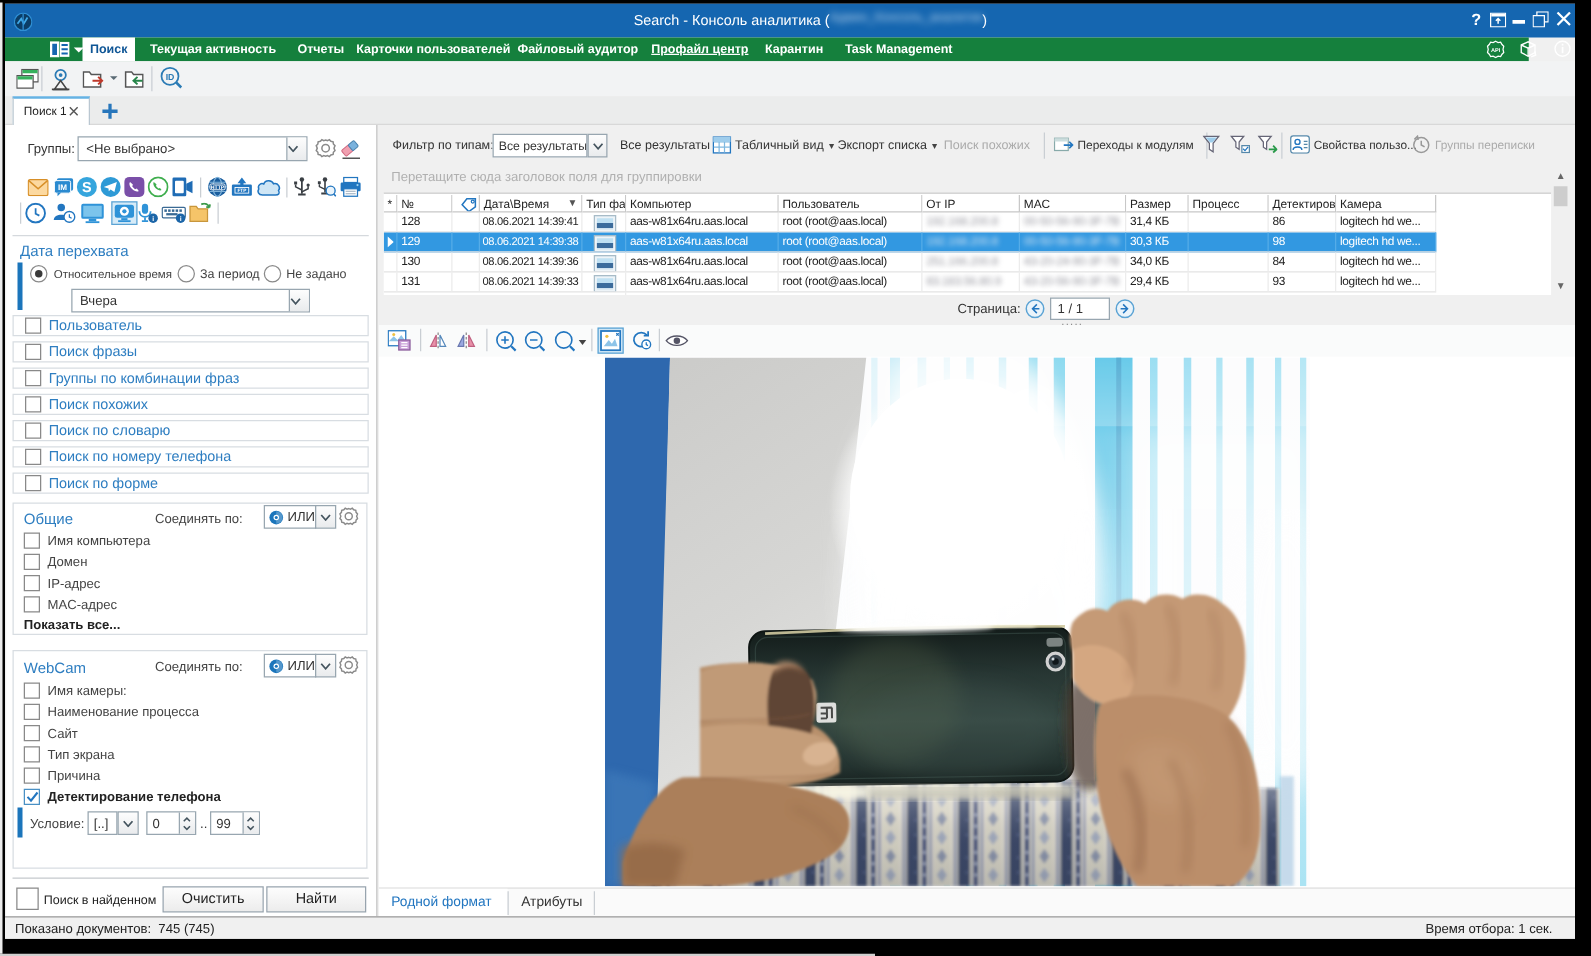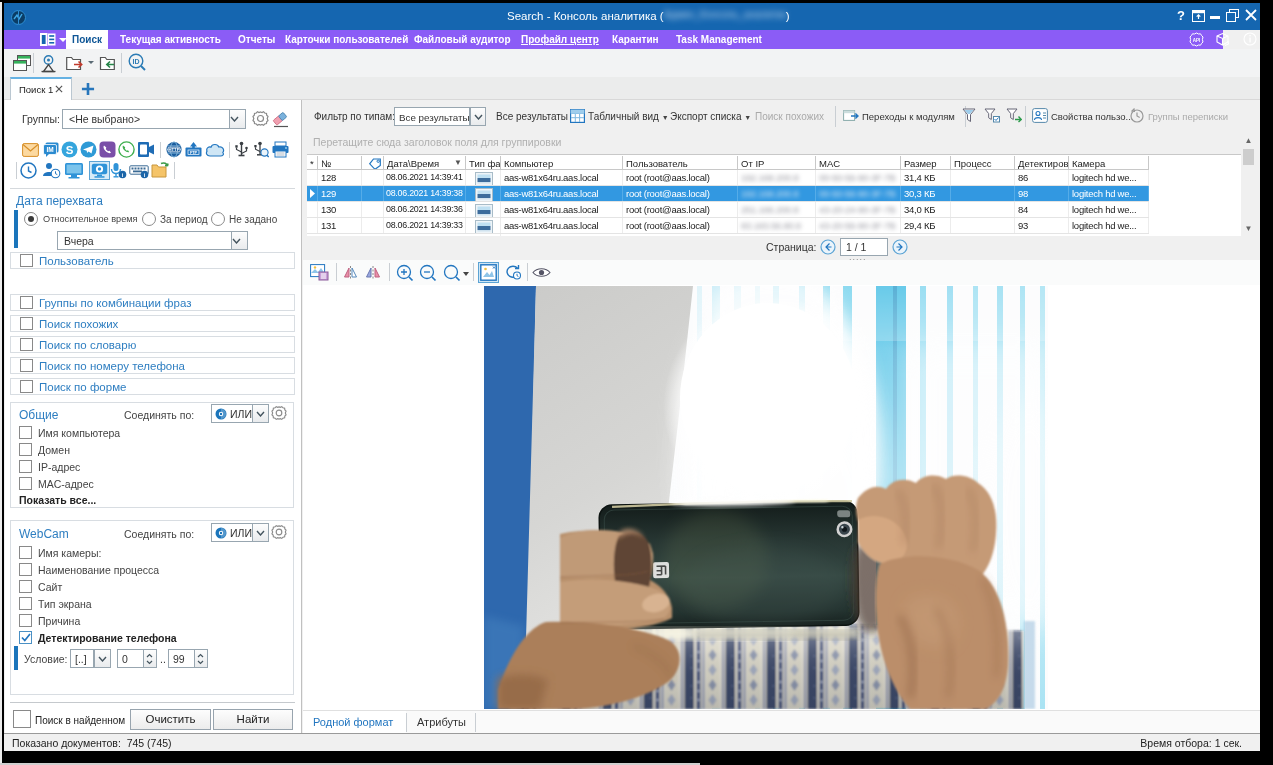--- a/index.html
+++ b/index.html
@@ -2,21 +2,21 @@
 <html><head><meta charset="utf-8">
 <style>
 * { margin:0; padding:0; box-sizing:border-box; }
 html,body { width:1273px; height:765px; overflow:hidden; background:#000; }
 body { font-family:"Liberation Sans", sans-serif; font-size:10.5px; color:#1e1e1e; position:relative; }
 .abs { position:absolute; }
 #frame { position:absolute; left:4px; top:3px; width:1256px; height:748px; background:#f0f0f0; }
 #lsliver { position:absolute; left:0; top:2px; width:2px; height:761px; background:#ececec; }
 #bsliver { position:absolute; left:0; top:763px; width:700px; height:2px; background:#cfcfcf; }
 #titlebar { position:absolute; left:4px; top:3px; width:1256px; height:27px; background:#1566b0; }
-#menubar { position:absolute; left:4px; top:30px; width:1219px; height:19px; background:#8b5cf6; }
+#menubar { position:absolute; left:4px; top:30px; width:1219px; height:19px; background:#15803d; }
 .mtab { position:absolute; top:0; height:19px; color:#fff; font-size:10px; font-weight:bold; line-height:19px; white-space:nowrap; }
 #toolbar1 { position:absolute; left:4px; top:49px; width:1256px; height:28px; background:#f2f3f4; }
 #tabstrip { position:absolute; left:4px; top:77px; width:1256px; height:23px; background:#ebecec; border-bottom:1px solid #d8d8d8; }
 #leftpanel { position:absolute; left:5px; top:100px; width:297px; height:633px; background:#fff; border-right:1px solid #c0c0c0; overflow:hidden; }
 #rightpanel { position:absolute; left:303px; top:100px; width:957px; height:633px; background:#f0f0f0; overflow:hidden; }
 #statusbar { position:absolute; left:4px; top:733px; width:1256px; height:18px; background:#f0f0f0; border-top:1px solid #9a9a9a; font-size:10.5px; color:#222; }
 .combo { position:absolute; background:#fff; border:1px solid #98a6b0; }
 .combobtn { position:absolute; right:0; top:0; bottom:0; width:16px; border-left:1px solid #98a6b0; background:linear-gradient(#fdfdfd,#e9ebed); color:#44545e; }
 .cbx { position:absolute; width:13px; height:13px; border:1px solid #898989; background:#fff; }
 .blue { color:#2e7ec1; }
@@ -298,20 +298,24 @@
   <div class="combo" style="left:52px;top:131px;width:191px;height:19px;">
       <span style="position:absolute;left:6px;top:3px;color:#333;">Вчера</span>
       <div class="combobtn"><svg width="9" height="6" viewBox="0 0 9 6" style="margin-top:6px">
           <path d="M1 1 L4.5 5 L8 1" fill="none" stroke="#44545e" stroke-width="1.4"></path>
         </svg></div>
     </div>
 
   <div class="chkrow" style="top:152px;">
       <div class="cb"></div>
       <span>Пользователь</span>
+    </div>
+  <div class="chkrow" style="top:173px;">
+      <div class="cb"></div>
+      <span>Поиск фразы</span>
     </div>
   <div class="chkrow" style="top:194px;">
       <div class="cb"></div>
       <span>Группы по комбинации фраз</span>
     </div>
   <div class="chkrow" style="top:215px;">
       <div class="cb"></div>
       <span>Поиск похожих</span>
     </div>
   <div class="chkrow" style="top:236px;">

